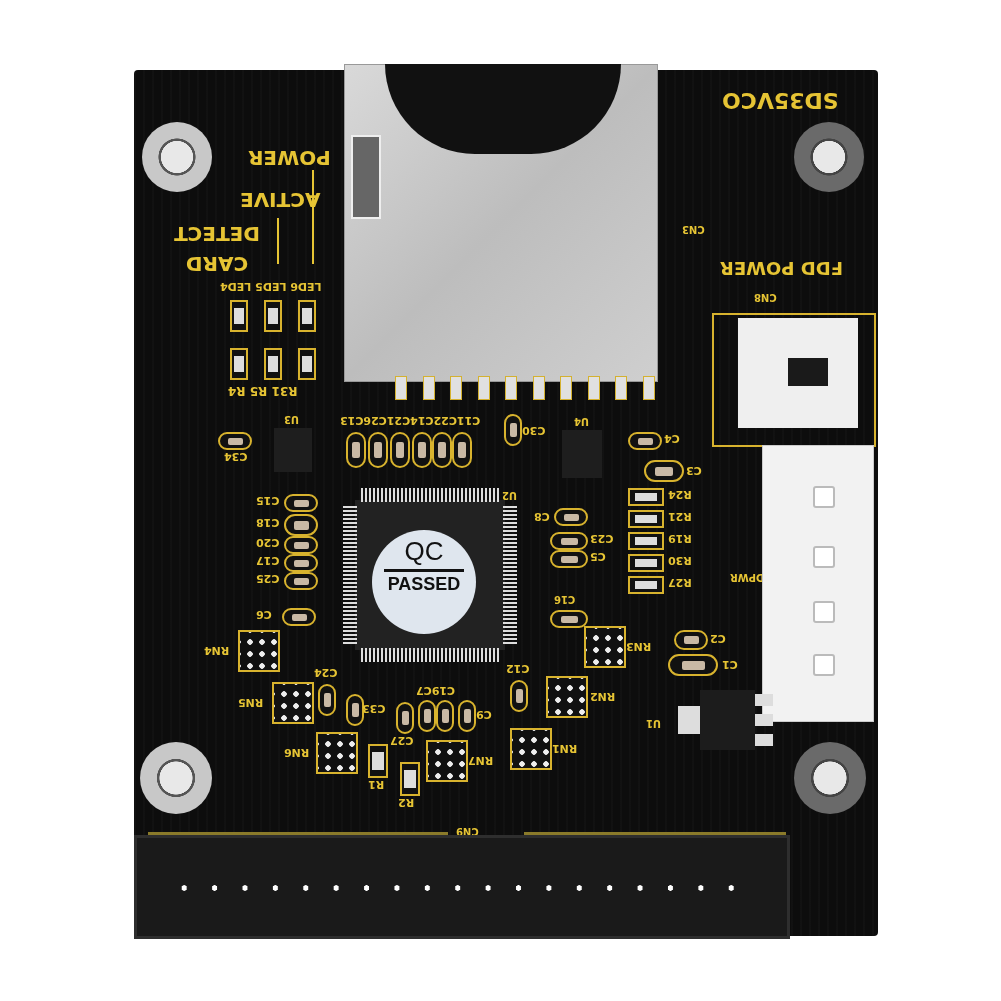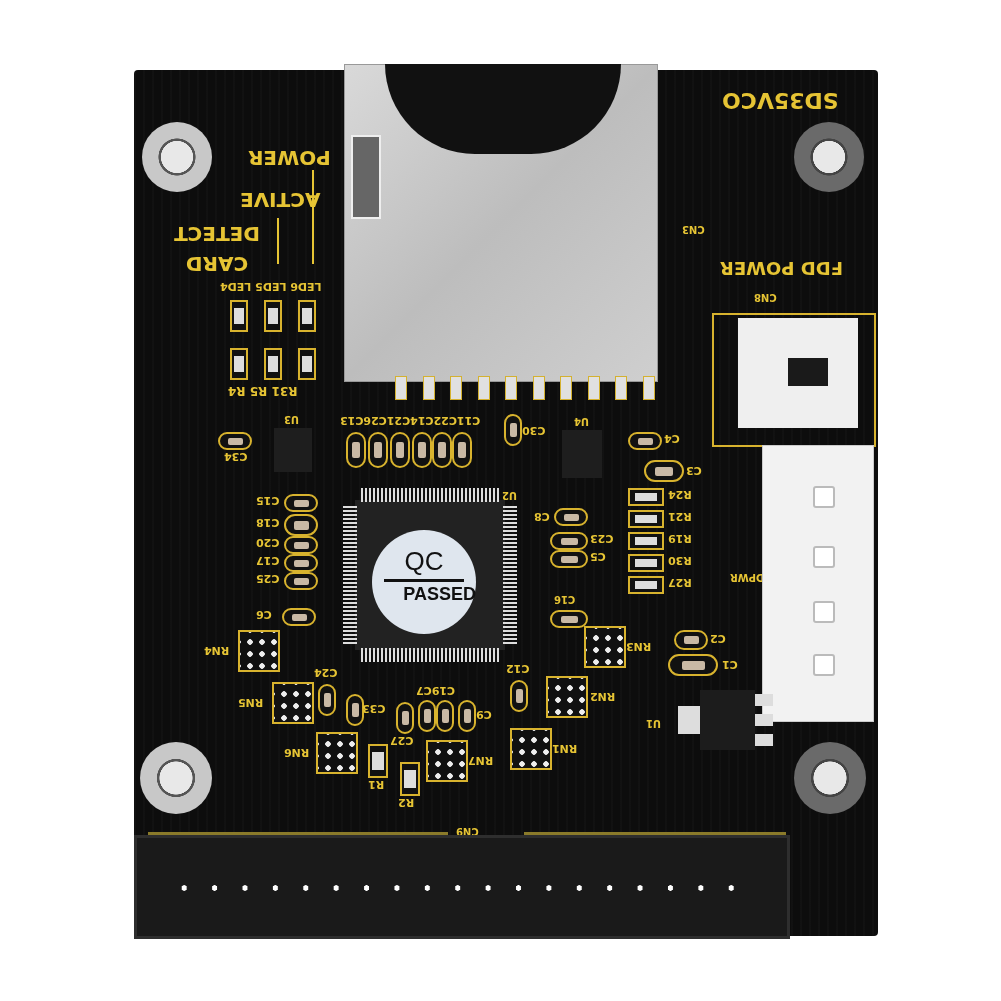--- a/index.html
+++ b/index.html
@@ -12,23 +12,23 @@
     .mount { border-radius:50%; background:radial-gradient(circle, #e8e8e8 0 32%, #555 33% 37%, #c8c8c8 38% 100%); }
     .mount-dark { border-radius:50%; background:radial-gradient(circle, #e8e8e8 0 32%, #444 33% 37%, #6a6a6a 38% 100%); }
     .sdslot { left:344px; top:64px; width:312px; height:316px; background:linear-gradient(135deg,#d9d9d9,#bdbdbd 50%,#cfcfcf); border:1px solid #999; }
     .sdcut { left:40px; top:-1px; width:236px; height:90px; background:#111; border-radius:0 0 118px 118px; }
     .sdpins { left:395px; top:376px; width:260px; height:22px; display:flex; justify-content:space-between; }
     .sdpin { width:10px; height:22px; background:#e0e0e0; border:1px solid #d4b130; }
     .qfp { left:355px; top:500px; width:150px; height:150px; background:#222; }
     .qfp-pins-h { position:absolute; left:6px; width:138px; height:14px; background:repeating-linear-gradient(90deg,#ddd 0 2px,transparent 2px 4px); }
     .qfp-pins-v { position:absolute; top:6px; width:14px; height:138px; background:repeating-linear-gradient(0deg,#ddd 0 2px,transparent 2px 4px); }
     .qc { left:372px; top:530px; width:104px; height:104px; border-radius:50%; background:#dfe6ee; color:#111; text-align:center; }
-    .qc .t1 { font-size:26px; font-family:"Liberation Sans", sans-serif; margin-top:16px; }
+    .qc .t1 { font-size:26px; font-family:"Liberation Sans", sans-serif; margin-top:6px; }
     .qc .line { width:80px; height:3px; background:#111; margin:2px auto; }
-    .qc .t2 { font-size:18px; font-family:"Liberation Sans", sans-serif; font-weight:bold;text-align:right; }
+    .qc .t2 { font-size:18px; font-family:"Liberation Sans", sans-serif; font-weight:bold; }
     .soic { background:#1e1e1e; }
     .cap { border:2px solid #d8b32e; border-radius:12px; background:#111; }
     .cap::after { content:""; position:absolute; left:25%; top:25%; width:50%; height:50%; background:#c9b9a5; border-radius:2px; }
     .res { border:2px solid #d8b32e; background:#111; }
     .res::after { content:""; position:absolute; left:15%; top:20%; width:70%; height:60%; background:#ddd; }
     .rn { border:2px solid #d8b32e; background:#111;
       background-image: radial-gradient(circle,#eee 0 2.5px,transparent 3px); background-size:12px 12px; background-position:4px 4px; }
     .molex { left:762px; top:445px; width:110px; height:275px; background:#f2f2f2; border:1px solid #ccc; }
     .molex-pin { position:absolute; left:50px; width:18px; height:18px; background:#fff; border:2px solid #bbb; border-radius:3px; }
     .fdd { left:712px; top:313px; width:160px; height:130px; border:2px solid #d8b32e; }

